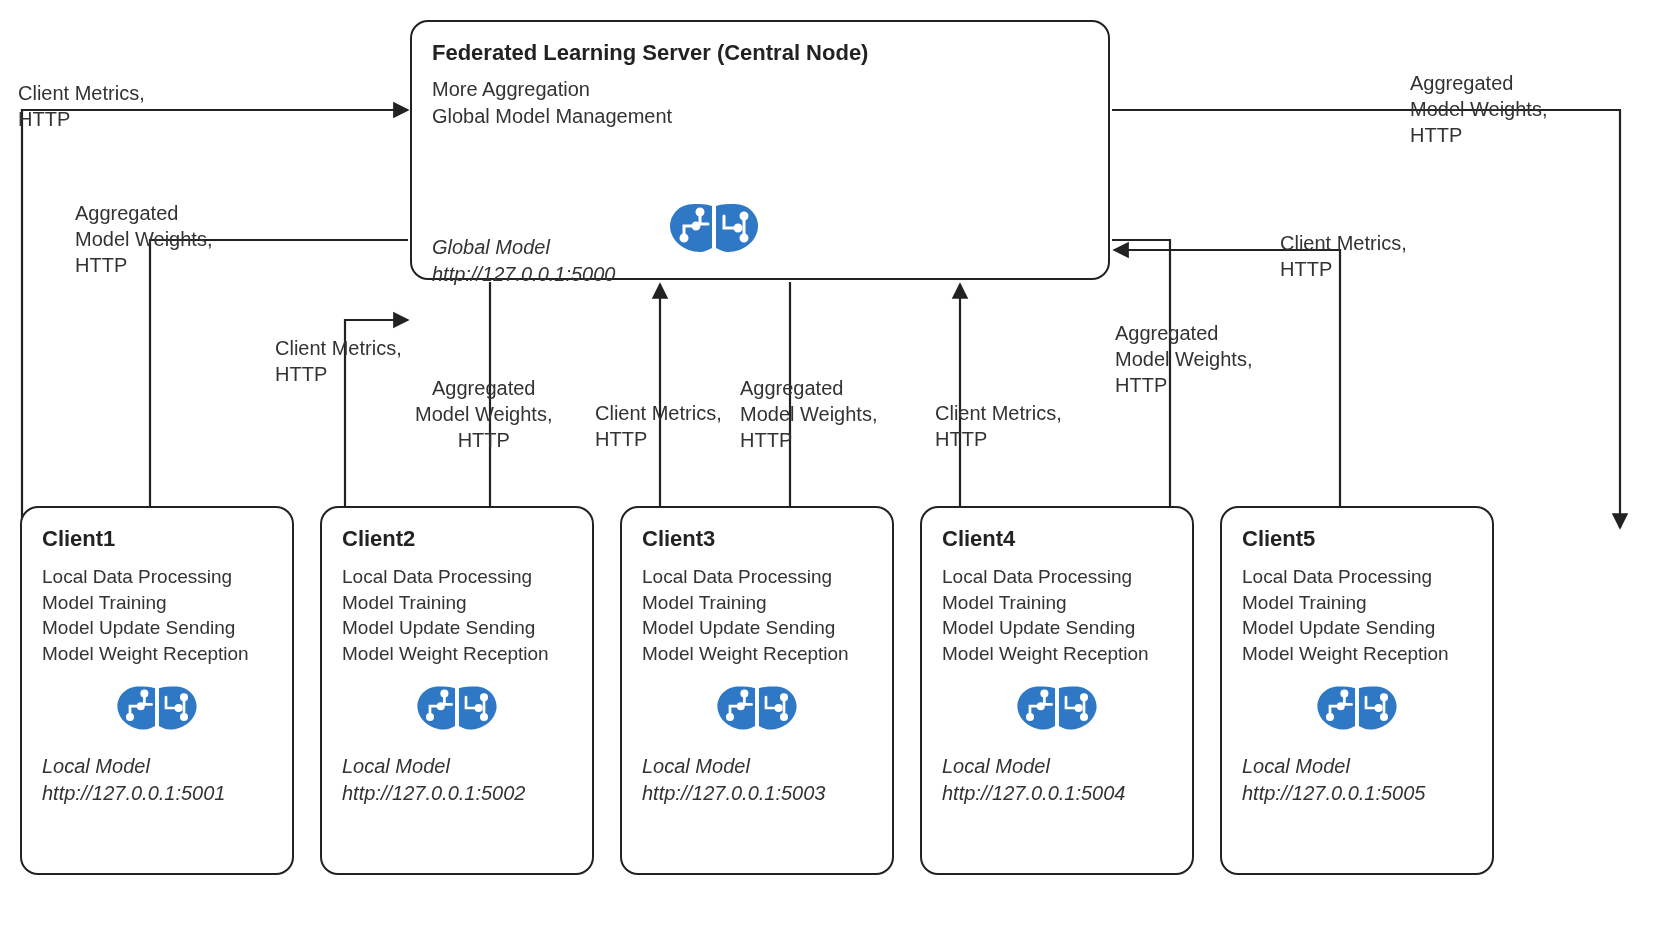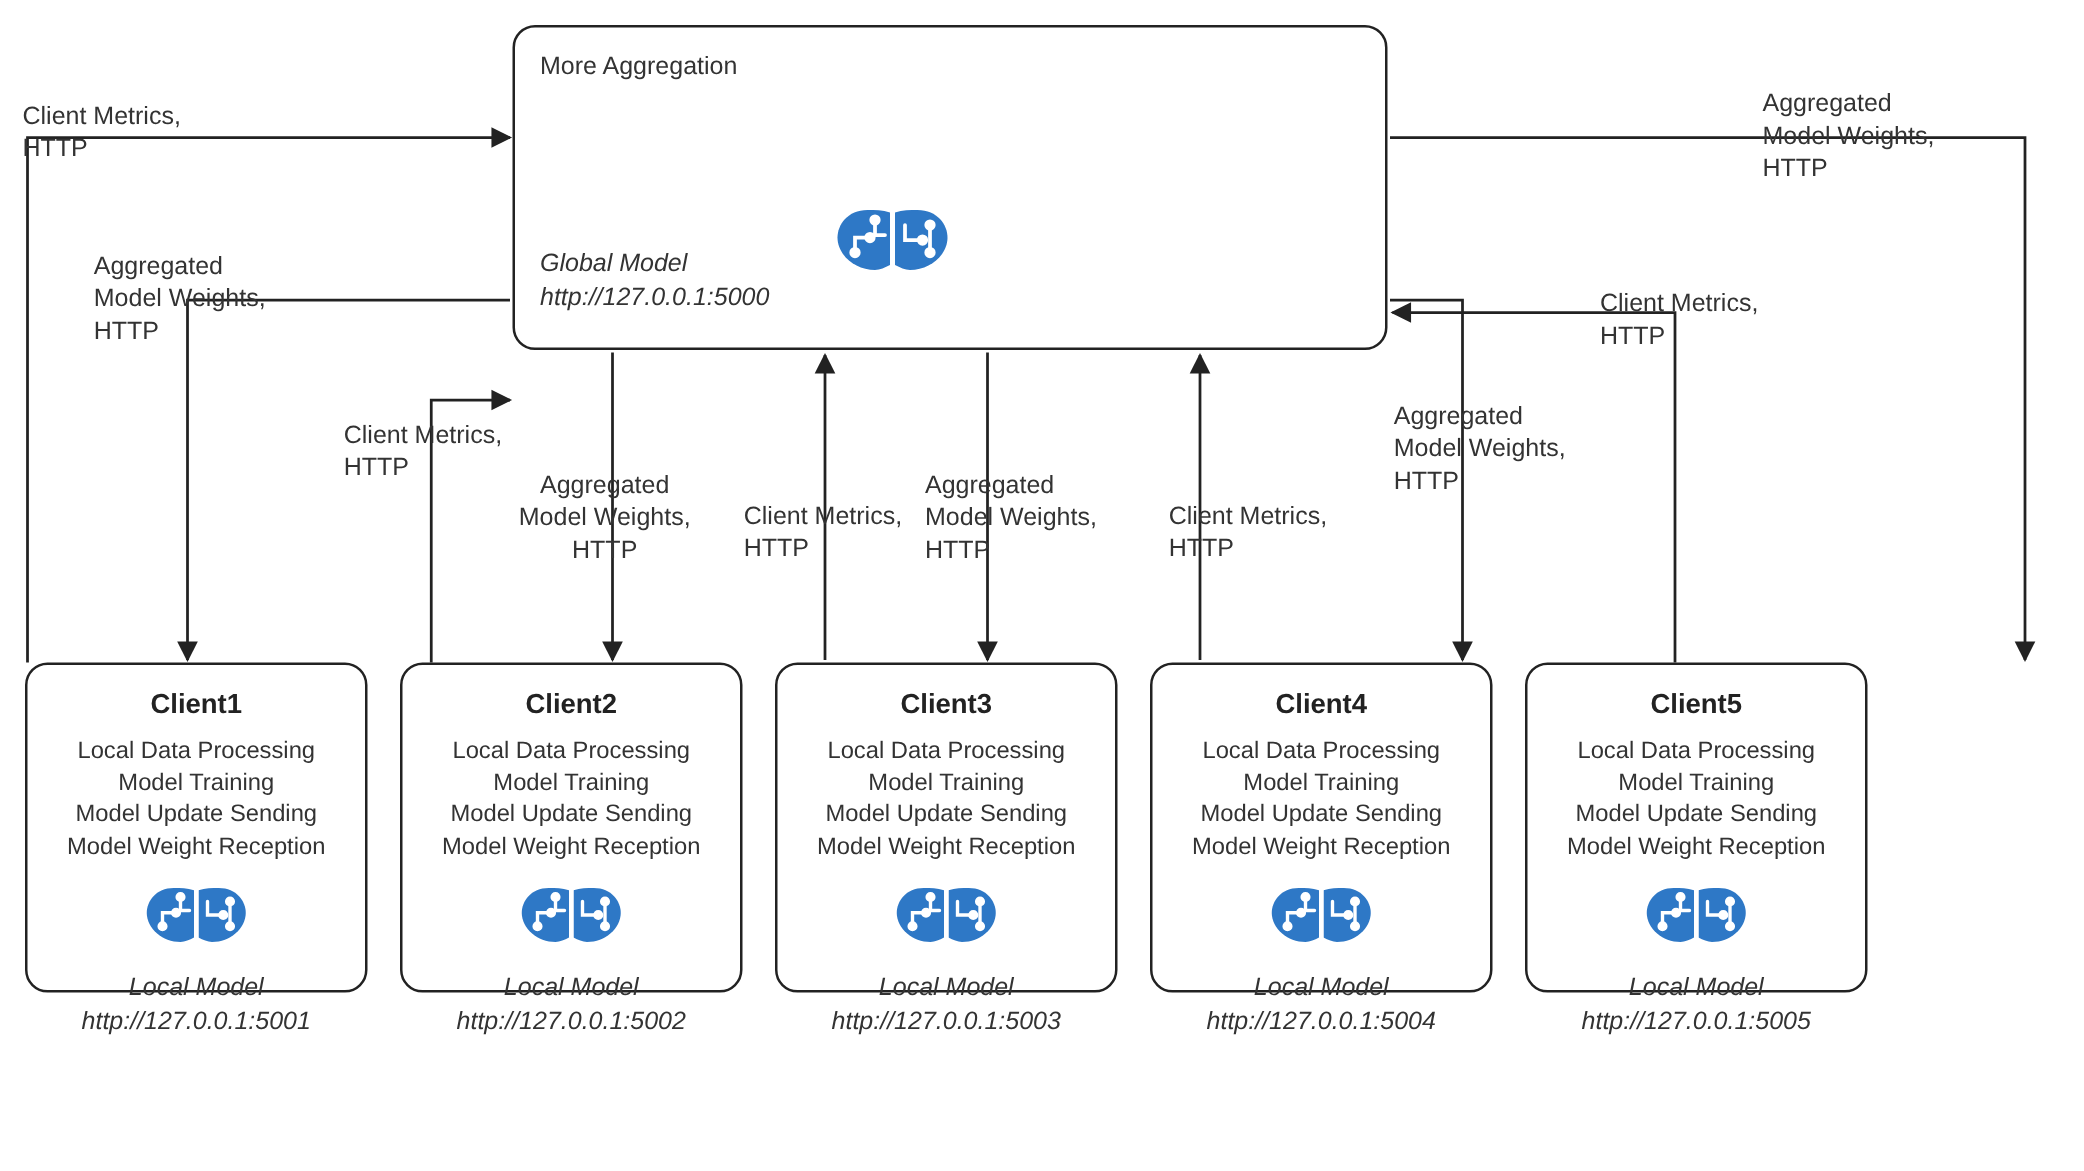--- a/index.html
+++ b/index.html
@@ -56,24 +56,23 @@
     left: 232px;
     top: 120px;
   }
   .server .foot {
     position: absolute;
     left: 0;
     top: 146px;
   }
   
   .client {
-    top: 530px;
+    top: 506px;
     width: 274px;
-    height: 264px;
-    text-align: center;
+    height: 369px;
   }
   .client .title { font-size: 22px; margin-bottom: 12px; }
   .client .line  { font-size: 19px; }
   .client .icon-wrap {
     margin-top: 12px;
     margin-bottom: 8px;
     display: flex;
     justify-content: center;
   }
   .client .foot { margin-top: 16px; }
@@ -122,22 +121,24 @@
     <path class="arrow" marker-end="url(#ah)" d="M790,282 L790,528"></path>
 
     <path class="arrow" marker-end="url(#ah)" d="M960,528 L960,284"></path>
     <path class="arrow" marker-end="url(#ah)" d="M1112,240 L1170,240 L1170,528"></path>
 
     <path class="arrow" marker-end="url(#ah)" d="M1340,530 L1340,250 L1114,250"></path>
     <path class="arrow" marker-end="url(#ah)" d="M1112,110 L1620,110 L1620,528"></path>
   </svg>
 
   <div class="node server">
+    <div class="title">Federated Learning Server (Central Node)</div>
     <div class="body">
       <div class="line">More Aggregation</div>
+      <div class="line">Global Model Management</div>
       <div class="icon-wrap">
         
         <svg width="100" height="64" viewBox="0 0 100 64">
           <g fill="#2e78c6">
             <path d="M30,8 C14,8 6,20 6,30 C6,44 20,56 36,56 C40,56 44,54 48,52 L48,10 C42,8 36,8 30,8 Z"></path>
             <path d="M70,8 C86,8 94,20 94,30 C94,44 80,56 64,56 C60,56 56,54 52,52 L52,10 C58,8 64,8 70,8 Z"></path>
           </g>
           <g stroke="#ffffff" stroke-width="3" fill="none" stroke-linecap="round">
             <path d="M20,40 L20,30 L30,30"></path>
             <circle cx="20" cy="42" r="3" fill="#fff"></circle>

